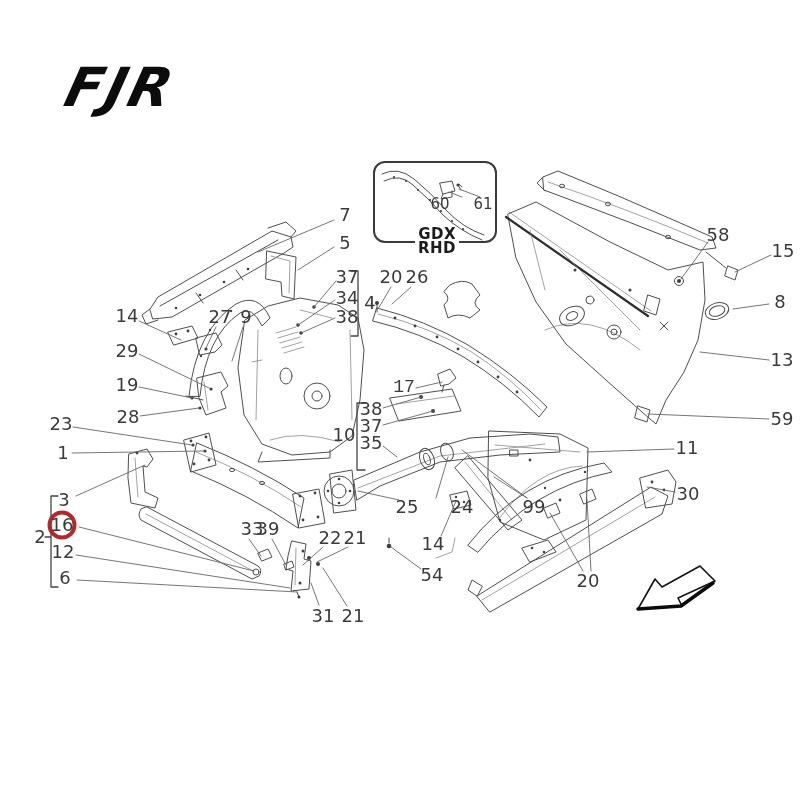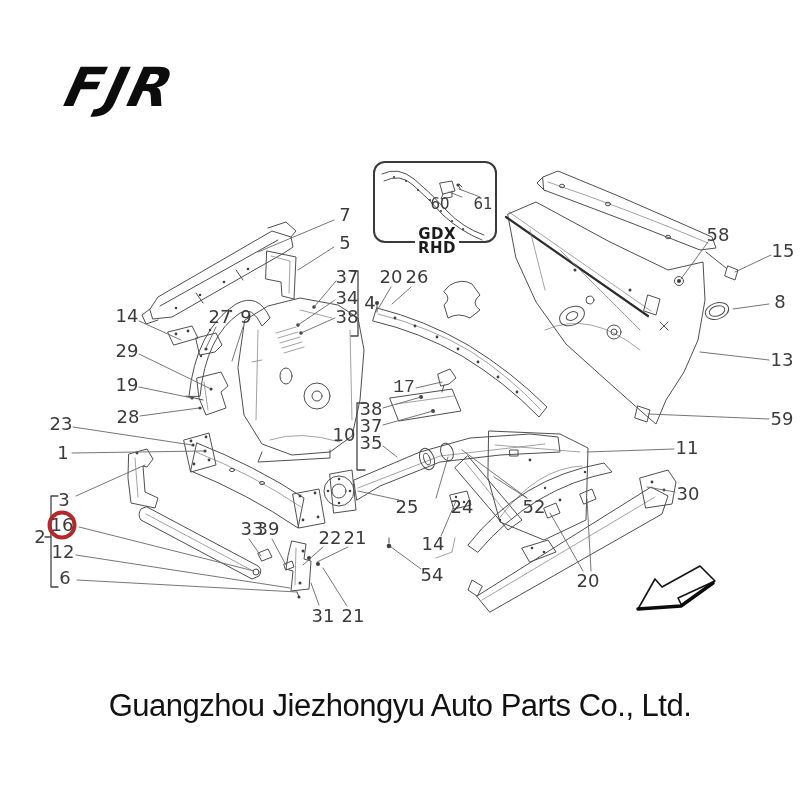--- a/index.html
+++ b/index.html
@@ -372,28 +372,27 @@
       <div class="callout" style="left: 252px; top: 529px;">33</div>
       <div class="callout" style="left: 268px; top: 529px;">39</div>
       <div class="callout" style="left: 330px; top: 538px;">22</div>
       <div class="callout" style="left: 355px; top: 538px;">21</div>
       <div class="callout" style="left: 407px; top: 507px;">25</div>
       <div class="callout" style="left: 428px; top: 507px; margin-left: 34px;">24</div>
       <div class="callout" style="left: 433px; top: 544px;">14</div>
       <div class="callout" style="left: 432px; top: 575px; text-align: right;">54</div>
       <div class="callout" style="left: 323px; top: 616px;">31</div>
       <div class="callout" style="left: 353px; top: 616px;">21</div>
-      <div class="callout" style="left: 534px; top: 507px;">52</div>
+      <div class="callout" style="left: 534px; top: 507px;">99</div>
       <div class="callout" style="left: 588px; top: 581px;">20</div>
       <div class="callout" style="left: 687px; top: 448px;">11</div>
       <div class="callout" style="left: 688px; top: 494px;">30</div>
       <div class="callout small" style="left: 440px; top: 204px;">60</div>
       <div class="callout small" style="left: 483px; top: 204px;">61</div>
     </div>
 
   <div id="inset-caption">
     <div>GDX</div>
     <div>RHD</div>
   </div>
 
-  <div id="footer">Guangzhou Jiezhongyu Auto Parts Co., Ltd.</div>
 
 </div>
 
 </body></html>

